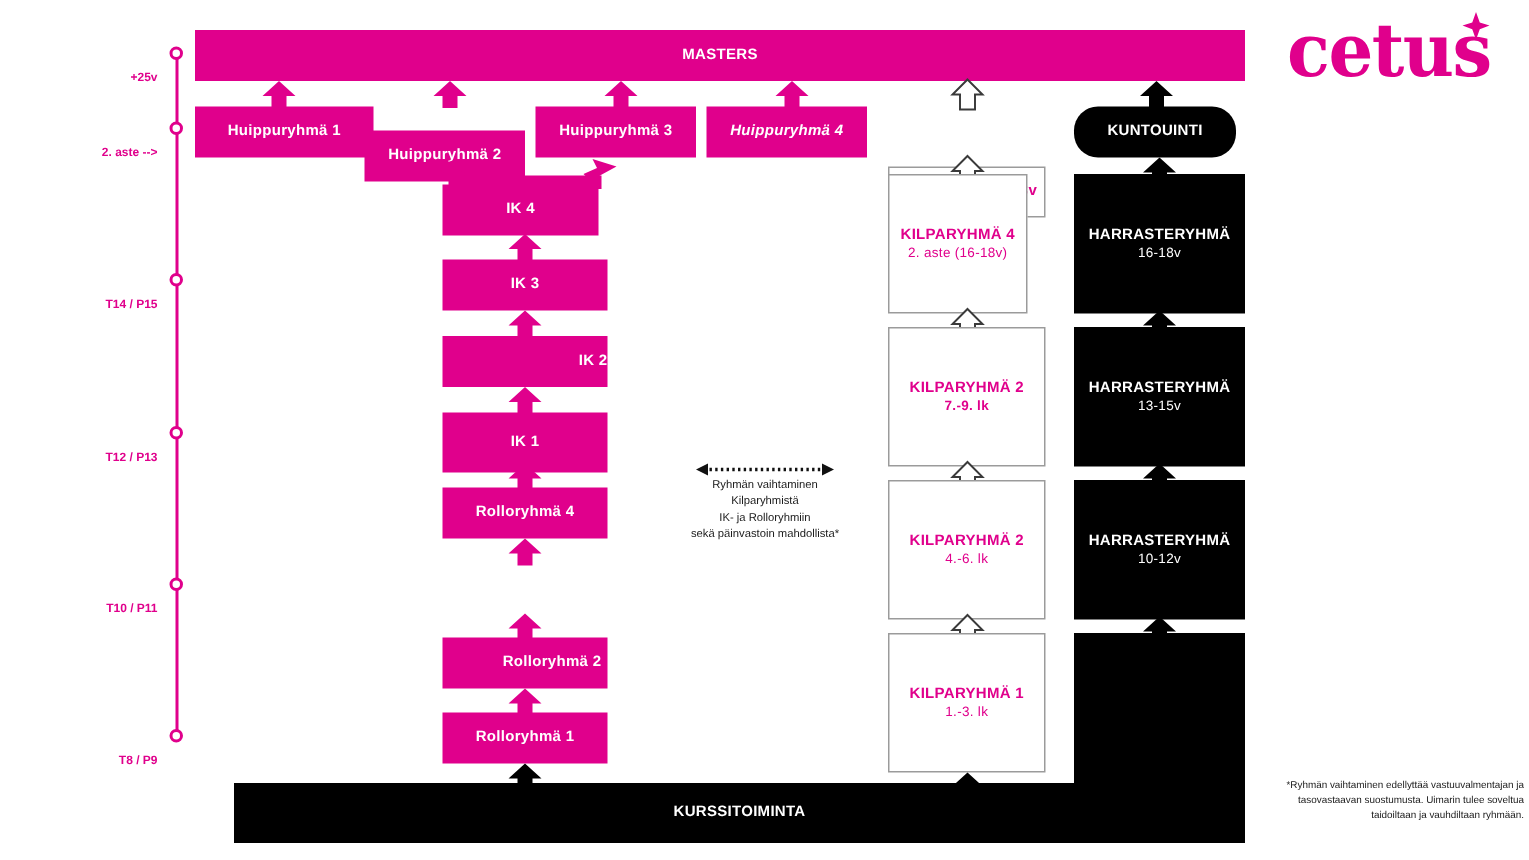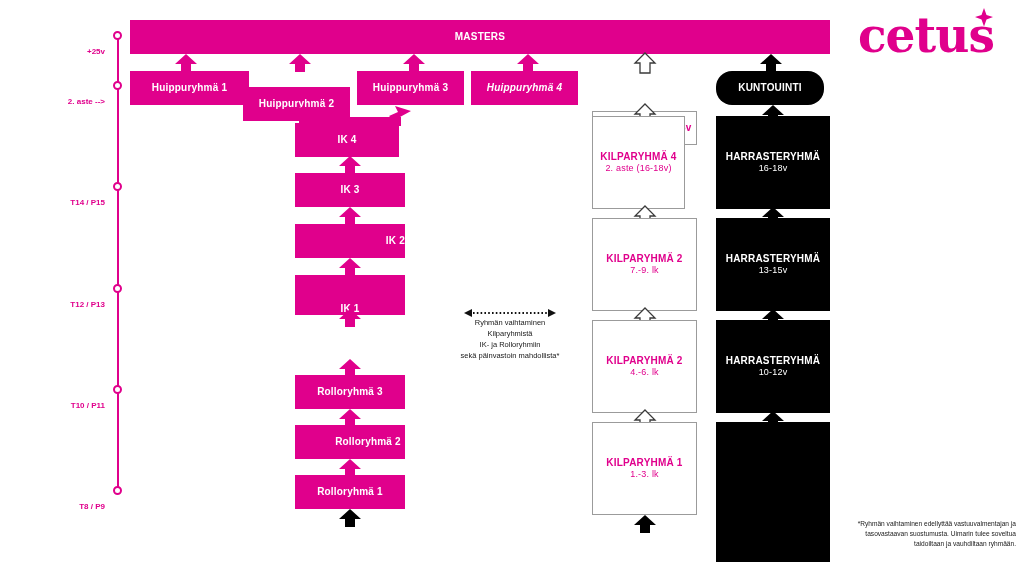--- a/index.html
+++ b/index.html
@@ -206,34 +206,34 @@
     <polygon points="11,0 22,10 16,10 16,18 6,18 6,10 0,10" fill="#E0008C"></polygon>
     </svg>
 
   <div class="box pink t1" style="left:295px;top:224px;width:110px;height:34px;align-items:flex-end;">
     <span>IK 2</span>
   </div>
   <svg class="arr" style="left:339px;top:258px;" width="22" height="18" viewBox="0 0 22 18">
     <polygon points="11,0 22,10 16,10 16,18 6,18 6,10 0,10" fill="#E0008C"></polygon>
     </svg>
 
-  <div class="box pink t1" style="left:295px;top:275px;width:110px;height:40px;justify-content:flex-end;">
+  <div class="box pink t1" style="left:295px;top:275px;width:110px;height:40px;">
     <span>IK 1</span>
   </div>
   <svg class="arr" style="left:339px;top:309px;" width="22" height="18" viewBox="0 0 22 18">
     <polygon points="11,0 22,10 16,10 16,18 6,18 6,10 0,10" fill="#E0008C"></polygon>
     </svg>
 
+  <div class="box pink t1" style="left:295px;top:325px;width:110px;height:34px;">
+    <span>Rolloryhmä 4</span>
+  </div>
   <svg class="arr" style="left:339px;top:359px;" width="22" height="18" viewBox="0 0 22 18">
     <polygon points="11,0 22,10 16,10 16,18 6,18 6,10 0,10" fill="#E0008C"></polygon>
     </svg>
 
-  <div class="box pink t1" style="left:295px;top:375px;width:110px;height:34px;">
-    <span>Rolloryhmä 3</span>
-  </div>
   <svg class="arr" style="left:339px;top:409px;" width="22" height="18" viewBox="0 0 22 18">
     <polygon points="11,0 22,10 16,10 16,18 6,18 6,10 0,10" fill="#E0008C"></polygon>
     </svg>
 
   <div class="box pink t1" style="left:295px;top:425px;width:110px;height:34px;padding-left:36px;">
     <span>Rolloryhmä 2</span>
   </div>
   <svg class="arr" style="left:339px;top:459px;" width="22" height="18" viewBox="0 0 22 18">
     <polygon points="11,0 22,10 16,10 16,18 6,18 6,10 0,10" fill="#E0008C"></polygon>
     </svg>
@@ -268,21 +268,21 @@
   <div class="box outline" style="left:592px;top:116px;width:93px;height:93px;">
     <span class="t1">KILPARYHMÄ 4</span>
     <span class="t2" style="color:#E0008C;">2. aste (16-18v)</span>
   </div>
   <svg class="arr" style="left:634px;top:206px;" width="22" height="20" viewBox="0 0 22 20">
     <polygon points="11,0 21,10 16,10 16,20 6,20 6,10 1,10" fill="#ffffff" stroke="#3a3a3a" stroke-width="1.3"></polygon>
     </svg>
 
   <div class="box outline" style="left:592px;top:218px;width:105px;height:93px;">
     <span class="t1">KILPARYHMÄ 2</span>
-    <span class="t2" style="color:#E0008C;">7.-9. lk</span>
+    <span class="t2" style="color:#E0008C;font-weight:bold;">7.-9. lk</span>
   </div>
   <svg class="arr" style="left:634px;top:308px;" width="22" height="20" viewBox="0 0 22 20">
     <polygon points="11,0 21,10 16,10 16,20 6,20 6,10 1,10" fill="#ffffff" stroke="#3a3a3a" stroke-width="1.3"></polygon>
     </svg>
 
   <div class="box outline" style="left:592px;top:320px;width:105px;height:93px;">
     <span class="t1">KILPARYHMÄ 2</span>
     <span class="t2" style="color:#E0008C;">4.-6. lk</span>
   </div>
   <svg class="arr" style="left:634px;top:410px;" width="22" height="20" viewBox="0 0 22 20">
@@ -326,20 +326,23 @@
     <span class="t2">10-12v</span>
   </div>
   <svg class="arr" style="left:762px;top:411px;" width="22" height="18" viewBox="0 0 22 18">
     <polygon points="11,0 22,10 16,10 16,18 6,18 6,10 0,10" fill="#000000"></polygon>
     </svg>
 
   <div class="box black" style="left:716px;top:422px;width:114px;height:140px;">
     <span class="t1"></span>
   </div>
 
+  <div class="box black t1" style="left:156px;top:522px;width:674px;height:40px;">
+    <span>KURSSITOIMINTA</span>
+  </div>
 
   <div id="footnote">
     <div>*Ryhmän vaihtaminen edellyttää vastuuvalmentajan ja</div>
     <div>tasovastaavan suostumusta. Uimarin tulee soveltua</div>
     <div>taidoiltaan ja vauhdiltaan ryhmään.</div>
   </div>
 
   <div id="logo">
     <svg width="155" height="62" viewBox="0 0 155 62" style="position:absolute;left:0;top:0;">
       <g fill="#E0008C">

